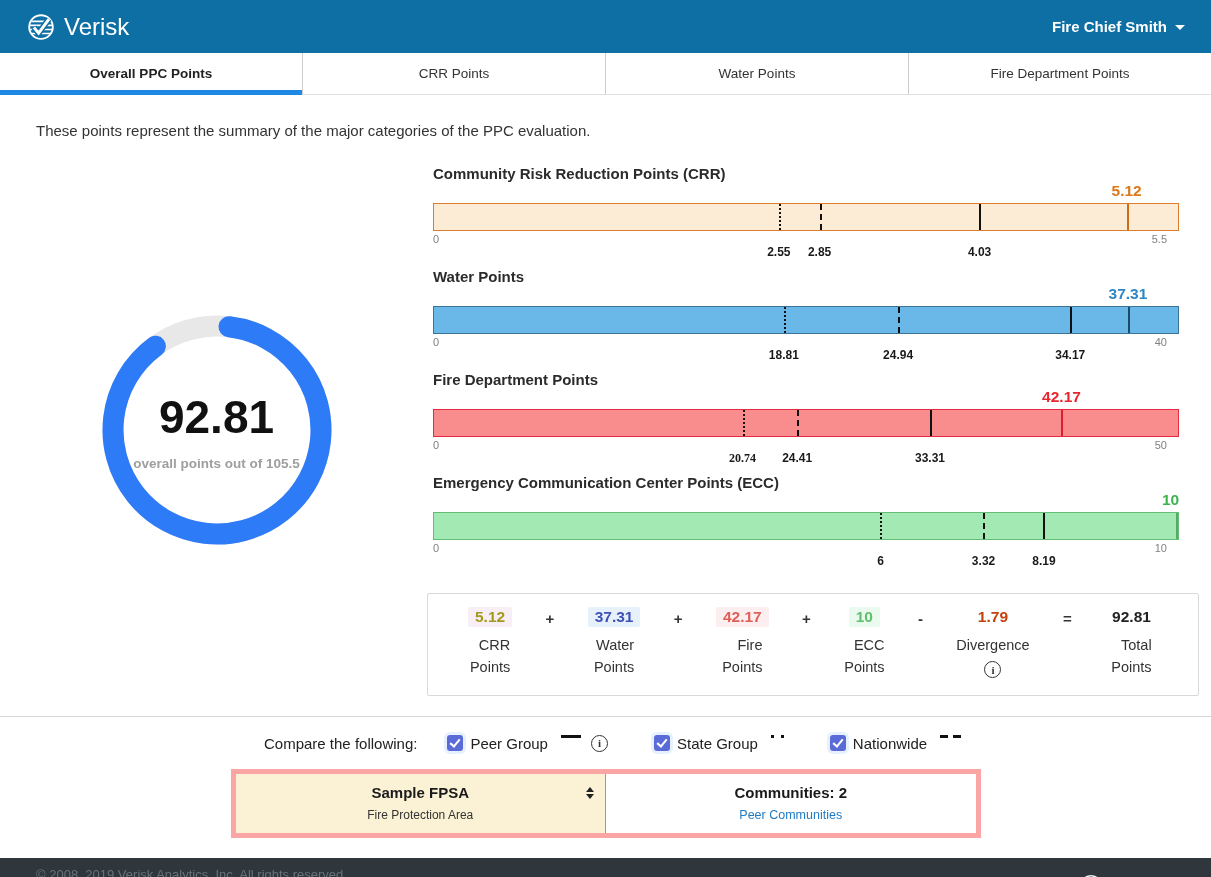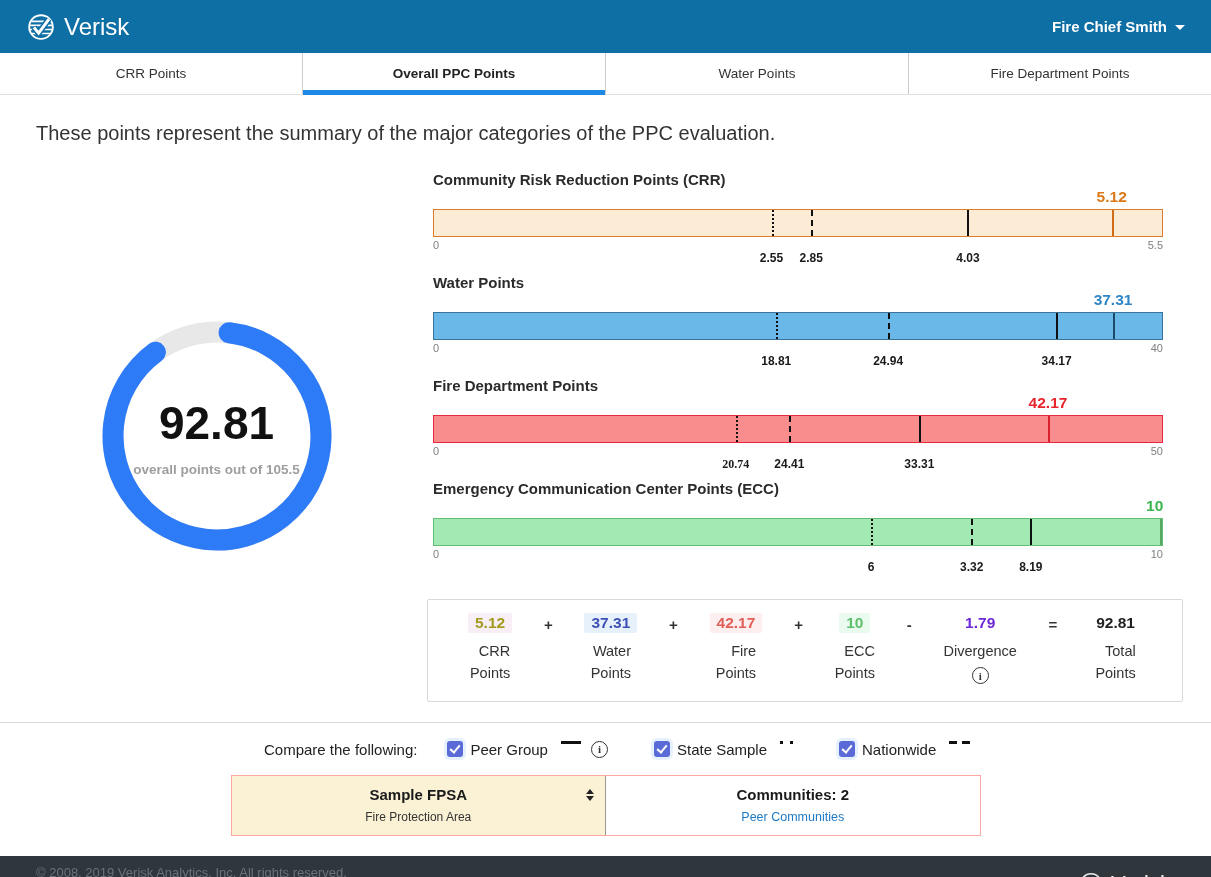--- a/index.html
+++ b/index.html
@@ -16,41 +16,41 @@
   .caret-down { width:0; height:0; border-left:5px solid transparent; border-right:5px solid transparent; border-top:5px solid #fff; margin-top:2px; }
 
   
   .tab-bar { display:flex; height:42px; border-bottom:1px solid #e0e0e0; background:#fff; }
   .tab { flex:1; display:flex; align-items:center; justify-content:center; font-size:13.5px; color:#333; border-right:1px solid #ccc; position:relative; cursor:pointer; }
   .tab:last-child { border-right:none; }
   .tab.active { font-weight:700; color:#222; }
   .tab.active::after { content:""; position:absolute; left:0; right:0; bottom:-1px; height:5px; background:#1e88e5; }
 
   
-  .intro { margin:27px 36px 26px; font-size:20px; color:#333; }
+  .intro { margin:27px 36px 26px; font-size:15px; color:#333; }
 
   
   .charts-row { display:flex; }
   .donut-col { width:433px; display:flex; justify-content:center; align-items:flex-start; padding-top:140px; }
-  .bars-col { flex:1; margin-right:48px; }
+  .bars-col { flex:1; margin-right:32px; }
 
   .donut-wrap { position:relative; width:250px; height:250px; }
   .donut-center { position:absolute; inset:0; display:flex; flex-direction:column; align-items:center; justify-content:center; }
   .donut-value { font-size:46px; font-weight:700; color:#111; }
   .donut-label { font-size:13.5px; font-weight:700; color:#9e9e9e; margin-top:12px; }
 
   .bar-group { margin-bottom:7px; }
   .bar-title { font-size:15px; font-weight:700; color:#2b2b2b; margin-bottom:21px; }
   .bar-wrap { position:relative; height:28px; border:1px solid; }
   .bar-value-label { position:absolute; top:-22px; transform:translateX(-50%); font-size:15.5px; font-weight:700; white-space:nowrap; }
   .bar-marker { position:absolute; top:0; bottom:0; width:0; }
   .bar-value-line { position:absolute; top:0; bottom:0; width:2px; }
   .bar-axis { position:relative; height:13px; font-size:11px; color:#808080; }
   .axis-min { position:absolute; left:0; top:2px; }
-  .axis-max { position:absolute; right:0; top:2px; }
+  .axis-max { position:absolute; right:12px; top:2px; }
   .bar-marker-labels { position:relative; height:17px; }
   .marker-label { position:absolute; top:1px; transform:translateX(-50%); font-size:12px; font-weight:700; color:#1a1a1a; white-space:nowrap; }
 
   
   .summary-box { margin:23px -20px 0 -6px; border:1px solid #d9d9d9; border-radius:2px; display:flex; align-items:flex-start; justify-content:space-between; padding:13px 40px 16px; }
   .sum-item { display:flex; flex-direction:column; align-items:center; }
   .sum-value { font-size:15.5px; font-weight:700; padding:1px 7px; border-radius:2px; }
   .sum-label { font-size:14.5px; color:#333; margin-top:7px; line-height:1.55; text-align:right; }
   .sum-op { font-size:15px; font-weight:700; color:#333; margin-top:3px; }
   .info-circle { width:17px; height:17px; border:1.5px solid #333; border-radius:50%; display:flex; align-items:center; justify-content:center; font-size:11px; color:#333; margin-top:5px; font-family:"Liberation Serif", serif; font-weight:700; cursor:pointer; }
@@ -65,21 +65,21 @@
   .checkbox::after { content:""; position:absolute; left:5px; top:2px; width:4px; height:8px; border:solid #fff; border-width:0 2px 2px 0; transform:rotate(40deg); }
   .compare-option-label { font-size:15px; color:#222; }
   .line-solid { width:20px; height:3px; background:#111; margin-left:13px; }
   .line-dotted { display:flex; gap:7px; margin-left:13px; }
   .line-dotted i { width:3px; height:3px; background:#111; }
   .line-dashed { display:flex; gap:5px; margin-left:13px; }
   .line-dashed i { width:8px; height:3px; background:#111; }
   .compare-info { margin:0 0 0 10px; }
 
   
-  .info-panel { width:750px; margin:17px auto 0; border:1px solid #fca5a5; display:flex; }
+  .info-panel { width:750px; margin:17px auto 0; border:5px solid #fca5a5; display:flex; }
   .info-cell { flex:1; text-align:center; padding:10px 8px 11px; position:relative; border-right:1px solid #999; }
   .info-cell:last-child { border-right:none; }
   .info-cell.select { background:#fbf2d6; cursor:pointer; }
   .info-title { font-size:15px; font-weight:700; color:#1a1a1a; }
   .info-sub { font-size:12px; color:#333; margin-top:7px; }
   .info-link { font-size:12.5px; color:#1f7ac4; margin-top:7px; cursor:pointer; }
   .select-arrows { position:absolute; right:11px; top:13px; display:flex; flex-direction:column; gap:2px; }
   .select-arrows b { width:0; height:0; border-left:4px solid transparent; border-right:4px solid transparent; }
   .arrow-up { border-bottom:5px solid #222; }
   .arrow-down { border-top:5px solid #222; }
@@ -114,22 +114,22 @@
     </span>
     <span>Verisk</span>
   </div>
   <div class="user-menu">
     <span>Fire Chief Smith</span>
     <span class="caret-down"></span>
   </div>
 </div>
 
 <div class="tab-bar" id="tab-bar">
+    <div class="tab active">Overall PPC Points</div>
     <div class="tab">CRR Points</div>
-    <div class="tab active">Overall PPC Points</div>
     <div class="tab">Water Points</div>
     <div class="tab">Fire Department Points</div>
   </div>
 
 <div class="intro">These points represent the summary of the major categories of the PPC evaluation.</div>
 
 <div class="charts-row">
   <div class="donut-col">
     <div class="donut-wrap">
       <svg width="250" height="250" viewBox="0 0 250 250">
@@ -247,21 +247,21 @@
         <span class="sum-op">+</span>
         <div class="sum-item">
           <div class="sum-value" style="color: rgb(95, 192, 109); background: rgb(234, 250, 238);">10</div>
           <div class="sum-label">
             <div>ECC</div>
             <div>Points</div>
           </div>
         </div>
         <span class="sum-op">-</span>
         <div class="sum-item">
-          <div class="sum-value" style="color: #6d28d9; background: transparent;">1.79</div>
+          <div class="sum-value" style="color: #c2410c; background: transparent;">1.79</div>
           <div class="sum-label">
             <div>Divergence</div>
           </div>
           <div class="info-circle">i</div>
         </div>
         <span class="sum-op">=</span>
         <div class="sum-item">
           <div class="sum-value" style="color: rgb(34, 34, 34); background: transparent;">92.81</div>
           <div class="sum-label">
             <div>Total</div>
@@ -278,21 +278,21 @@
   <span class="compare-label">Compare the following:</span>
   <span style="display:flex;" id="compare-options">
       <span class="compare-option">
         <span class="checkbox"></span>
         <span class="compare-option-label">Peer Group</span>
         <span class="line-solid"></span>
         <span class="info-circle compare-info">i</span>
       </span>
       <span class="compare-option">
         <span class="checkbox"></span>
-        <span class="compare-option-label">State Sample</span>
+        <span class="compare-option-label">State Group</span>
         <span class="line-dotted">
           <i></i>
           <i></i>
         </span>
       </span>
       <span class="compare-option">
         <span class="checkbox"></span>
         <span class="compare-option-label">Nationwide</span>
         <span class="line-dashed">
           <i></i>

